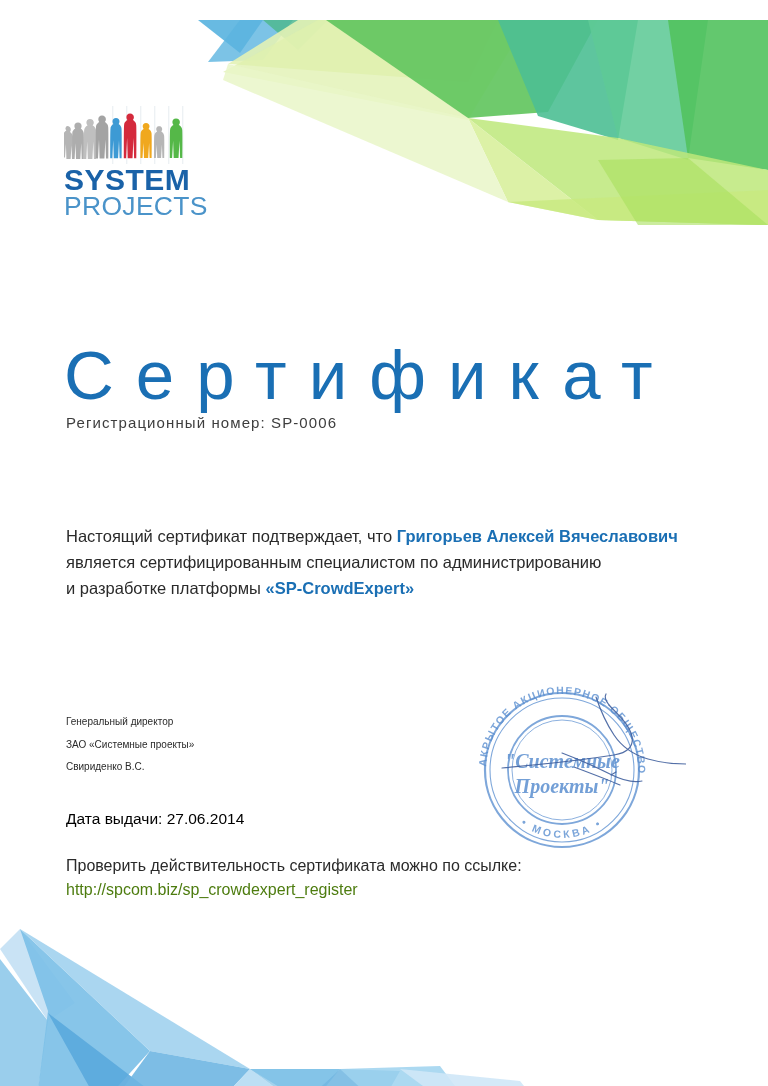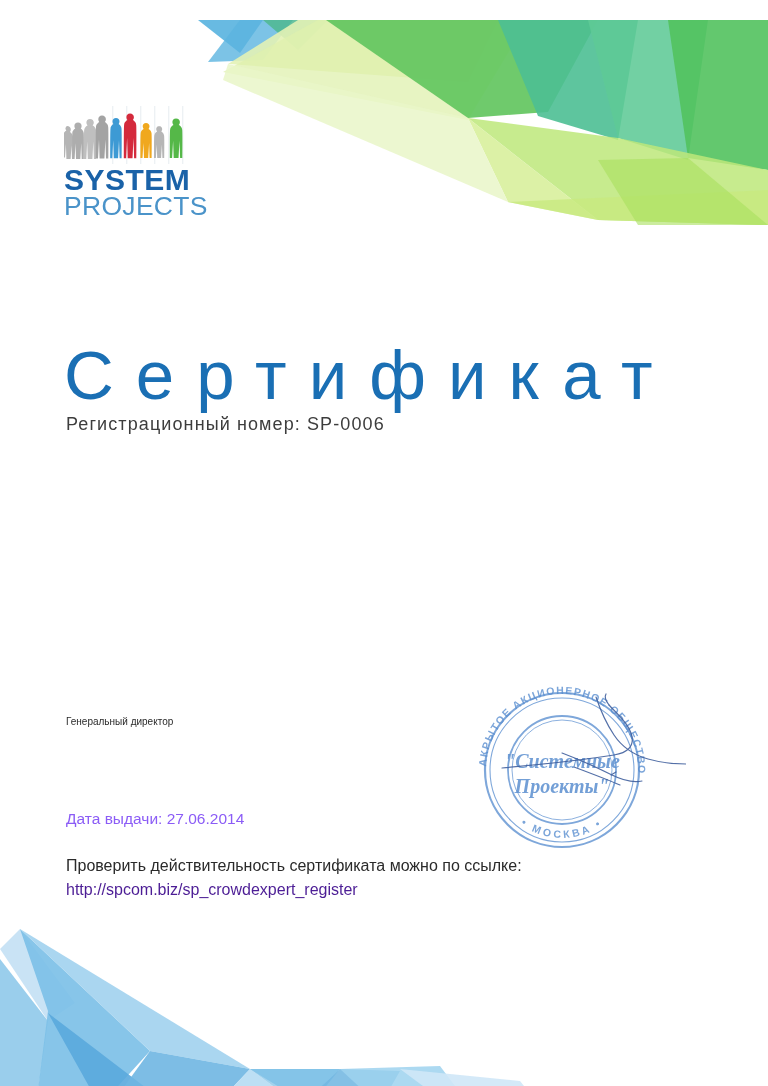--- a/index.html
+++ b/index.html
@@ -83,21 +83,21 @@
     font-weight: normal;
     letter-spacing: 22px;
     color: #1a6fb4;
     white-space: nowrap;
     font-family: "Liberation Sans", sans-serif;
   }
   .cert-regnum {
     position: absolute;
     left: 66px;
     top: 394px;
-    font-size: 18px;
+    font-size: 15px;
     letter-spacing: 1.1px;
     color: #3d3d3d;
     white-space: nowrap;
   }
 
   
   .cert-body {
     position: absolute;
     left: 66px;
     top: 503px;
@@ -120,34 +120,34 @@
     line-height: 22.5px;
     color: #2a2a2a;
   }
   .sign-block > div { white-space: nowrap; }
 
   .issue-date {
     position: absolute;
     left: 66px;
     top: 790px;
     font-size: 15.5px;
-    color: #8b5cf6;
+    color: #000000;
     white-space: nowrap;
   }
   .verify-block {
     position: absolute;
     left: 66px;
     top: 834px;
     font-size: 16px;
     line-height: 24px;
     color: #2a2a2a;
   }
   .verify-link {
     display: block;
-    color: #4c1d95;
+    color: #4d7c0f;
     text-decoration: none;
     white-space: nowrap;
   }
 
   
   .stamp-wrap {
     position: absolute;
     left: 466px;
     top: 655px;
     width: 220px;
@@ -237,23 +237,30 @@
     <div class="logo-wordmark">
       <span class="logo-word-system">SYSTEM</span>
       <span class="logo-word-projects">PROJECTS</span>
     </div>
   </div>
 
   <div class="cert-title">Сертификат</div>
 
   <div class="cert-regnum">Регистрационный номер: SP-0006</div>
 
+  <div class="cert-body">
+    <span>Настоящий сертификат подтверждает, что </span><span class="hl">Григорьев Алексей Вячеславович</span><br>
+    <span>является сертифицированным специалистом по администрированию</span><br>
+    <span>и разработке платформы </span><span class="hl">«SP-CrowdExpert»</span>
+  </div>
 
   <div class="sign-block">
     <div>Генеральный директор</div>
+    <div>ЗАО «Системные проекты»</div>
+    <div>Свириденко В.С.</div>
   </div>
 
   <div class="issue-date">Дата выдачи: 27.06.2014</div>
 
   <div class="verify-block">
     <span>Проверить действительность сертификата можно по ссылке:</span>
     <a class="verify-link" href="#">http://spcom.biz/sp_crowdexpert_register</a>
   </div>
 
   <div class="stamp-wrap">

